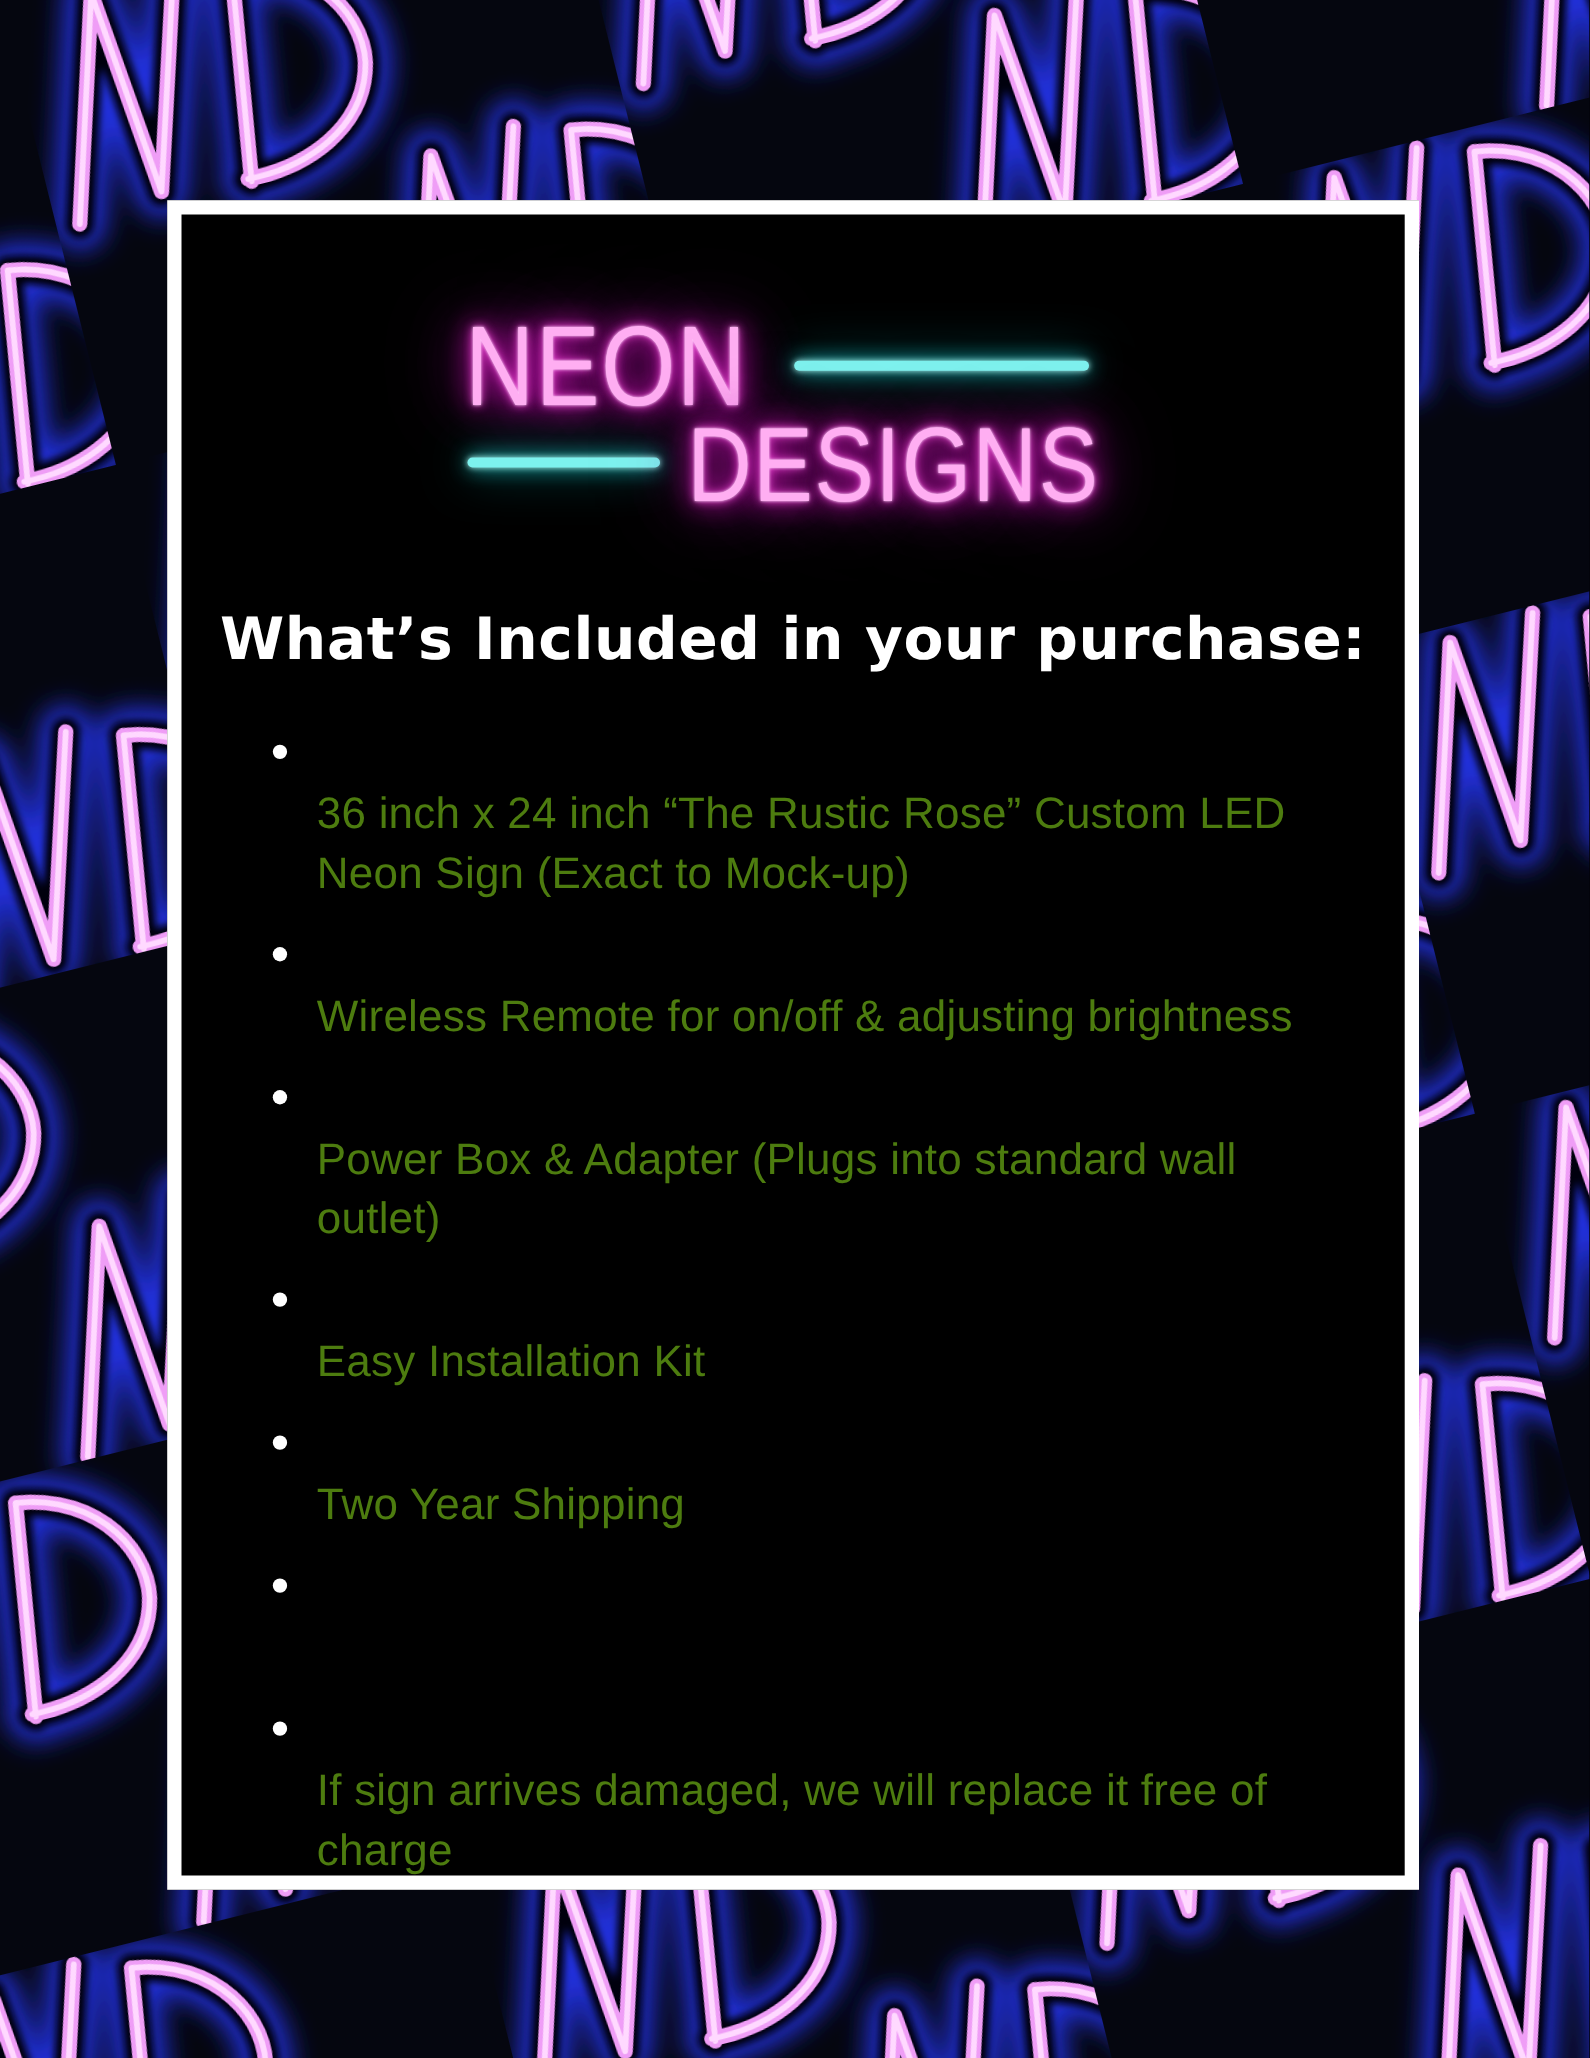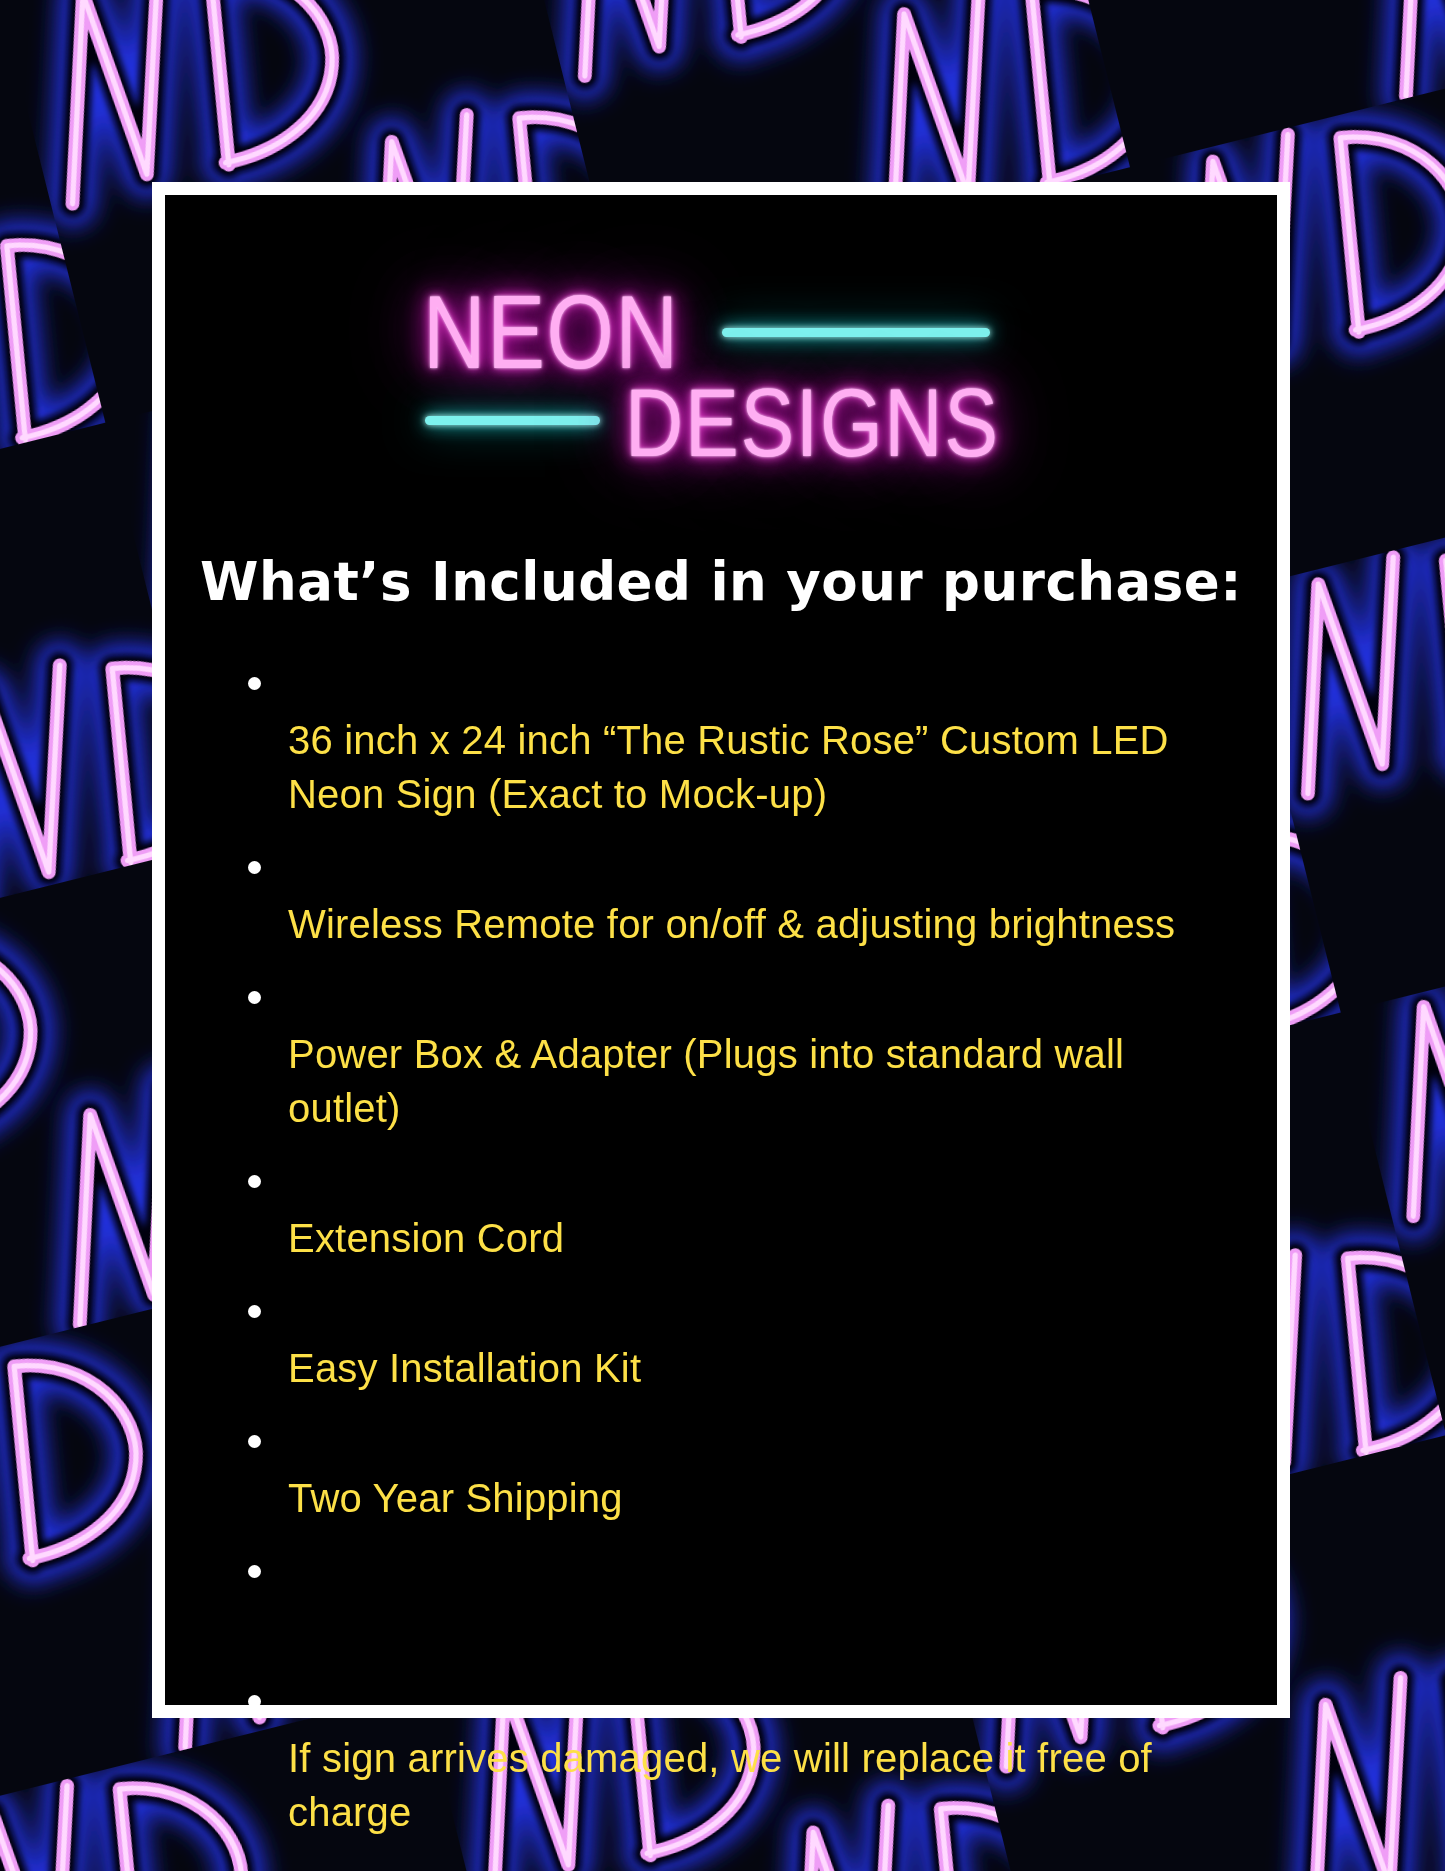--- a/index.html
+++ b/index.html
@@ -28,21 +28,21 @@
 
   
   .heading{position:absolute;left:0;top:356px;width:100%;text-align:center;
            color:#ffffff;font-weight:bold;font-size:53px;letter-spacing:0.5px;
            font-family:"DejaVu Sans","Liberation Sans",sans-serif;}
 
   
   ul.included{position:absolute;left:83px;top:464px;margin:0;padding:0;
               list-style:none;width:1010px;}
   ul.included li{position:relative;padding-left:40px;margin:0 0 22px 0;
-                 color:#fde047;font-size:40px;line-height:54px;
+                 color:#4d7c0f;font-size:40px;line-height:54px;
                  white-space:pre-line;letter-spacing:0.2px;}
   .dot{position:absolute;left:0;top:18px;width:13px;height:13px;
        border-radius:50%;background:#ffffff;}
 </style>
 </head>
 <body>
 
 <div id="page">
 
   <svg id="bg-svg" width="1445" height="1871" viewBox="0 0 1445 1871" preserveAspectRatio="none" xmlns="http://www.w3.org/2000/svg">
@@ -92,23 +92,20 @@
 Neon Sign (Exact to Mock-up)</span>
         </li>
         <li>
           <span class="dot"></span><span>Wireless Remote for on/off &amp; adjusting brightness</span>
         </li>
         <li>
           <span class="dot"></span><span>Power Box &amp; Adapter (Plugs into standard wall
 outlet)</span>
         </li>
         <li>
-          <span class="dot"></span><span>Extension Cord</span>
-        </li>
-        <li>
           <span class="dot"></span><span>Easy Installation Kit</span>
         </li>
         <li>
           <span class="dot"></span><span>Two Year Shipping</span>
         </li>
         <li>
           <span class="dot"></span>
         </li>
         <li>
           <span class="dot"></span><span>If sign arrives damaged, we will replace it free of

